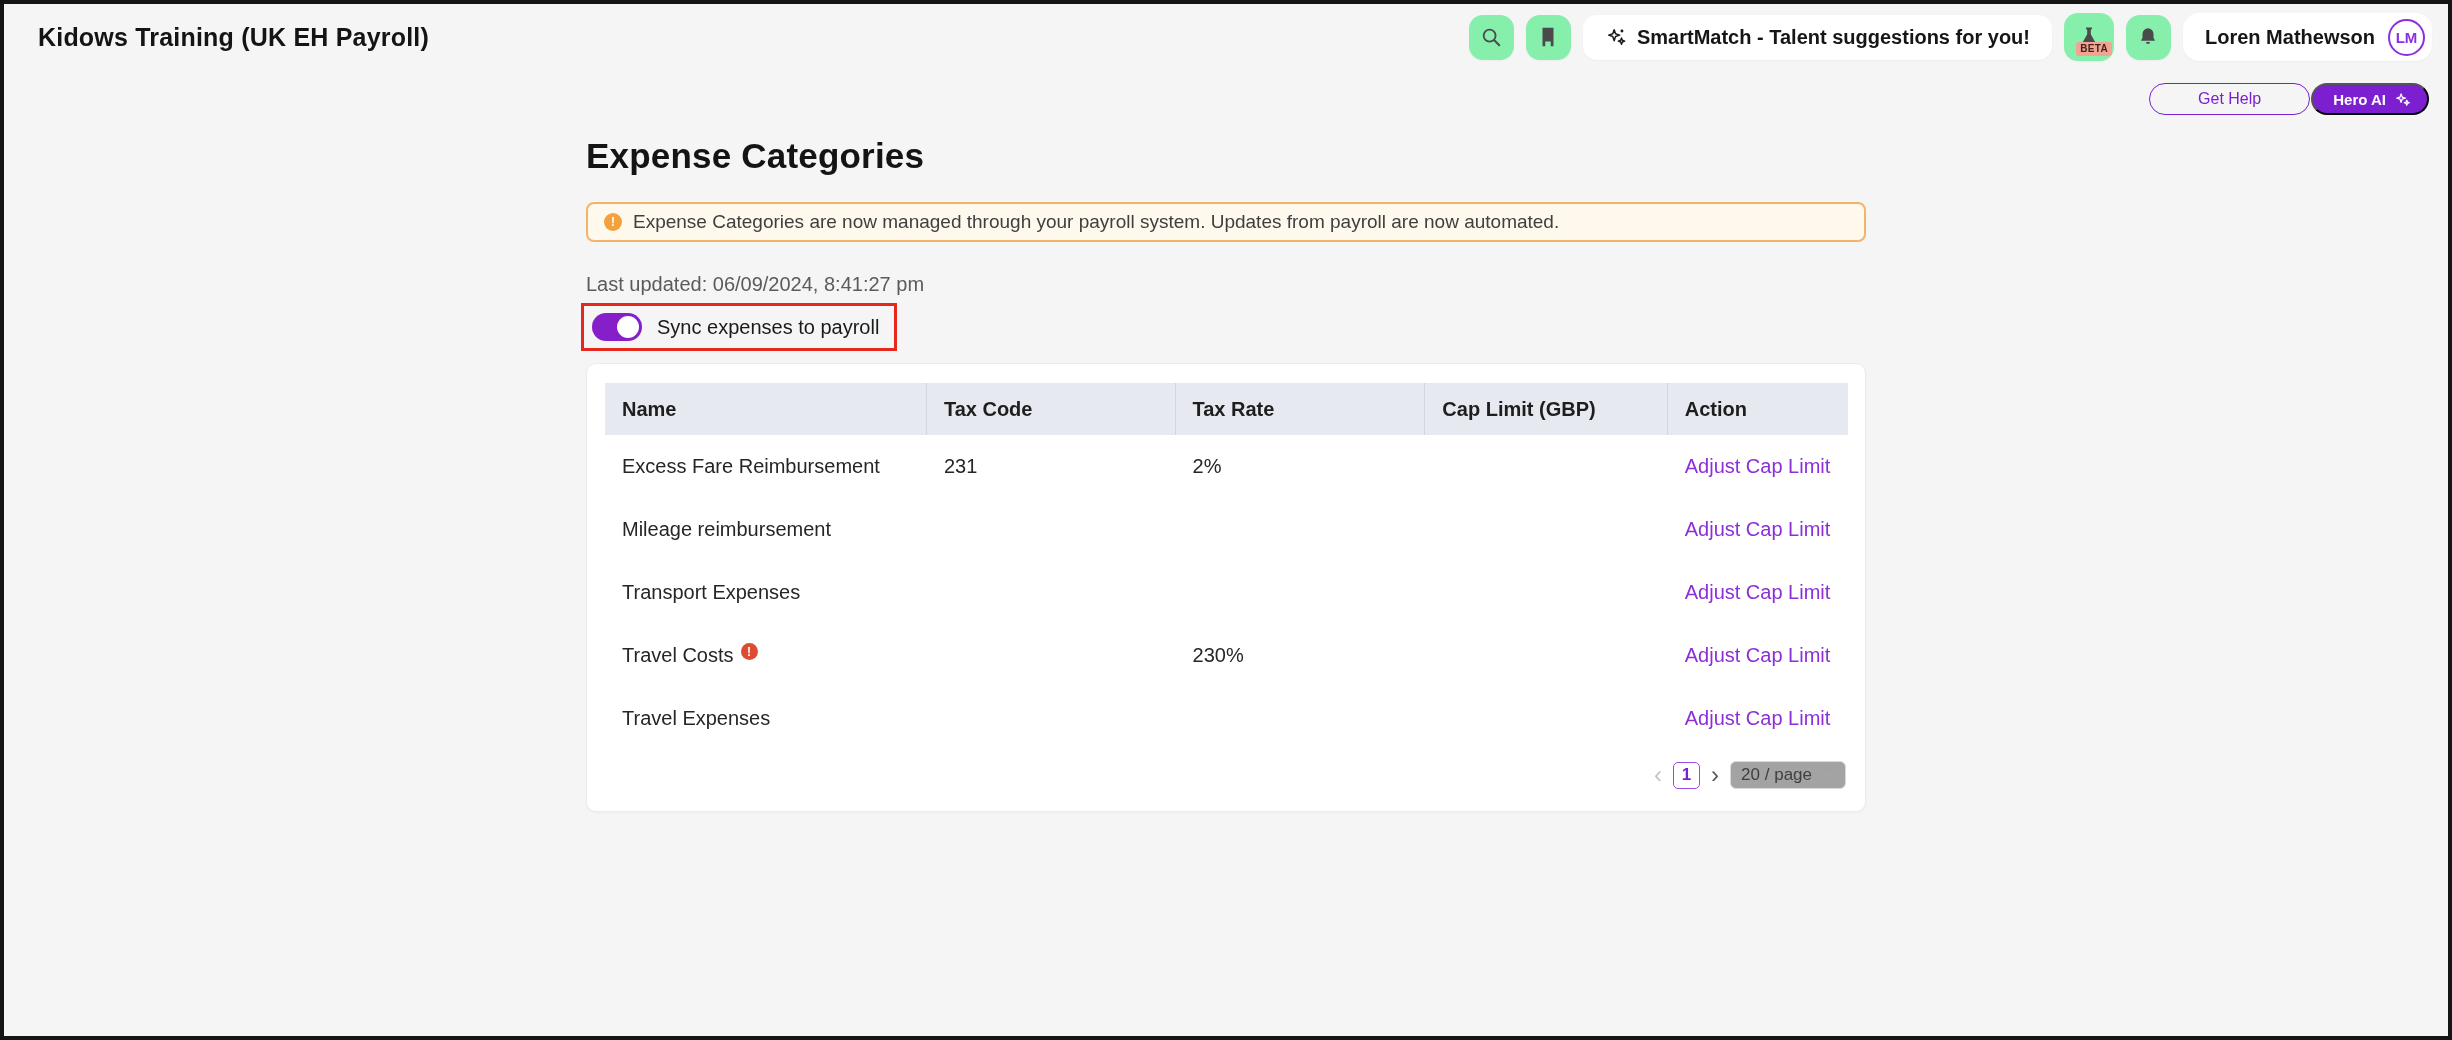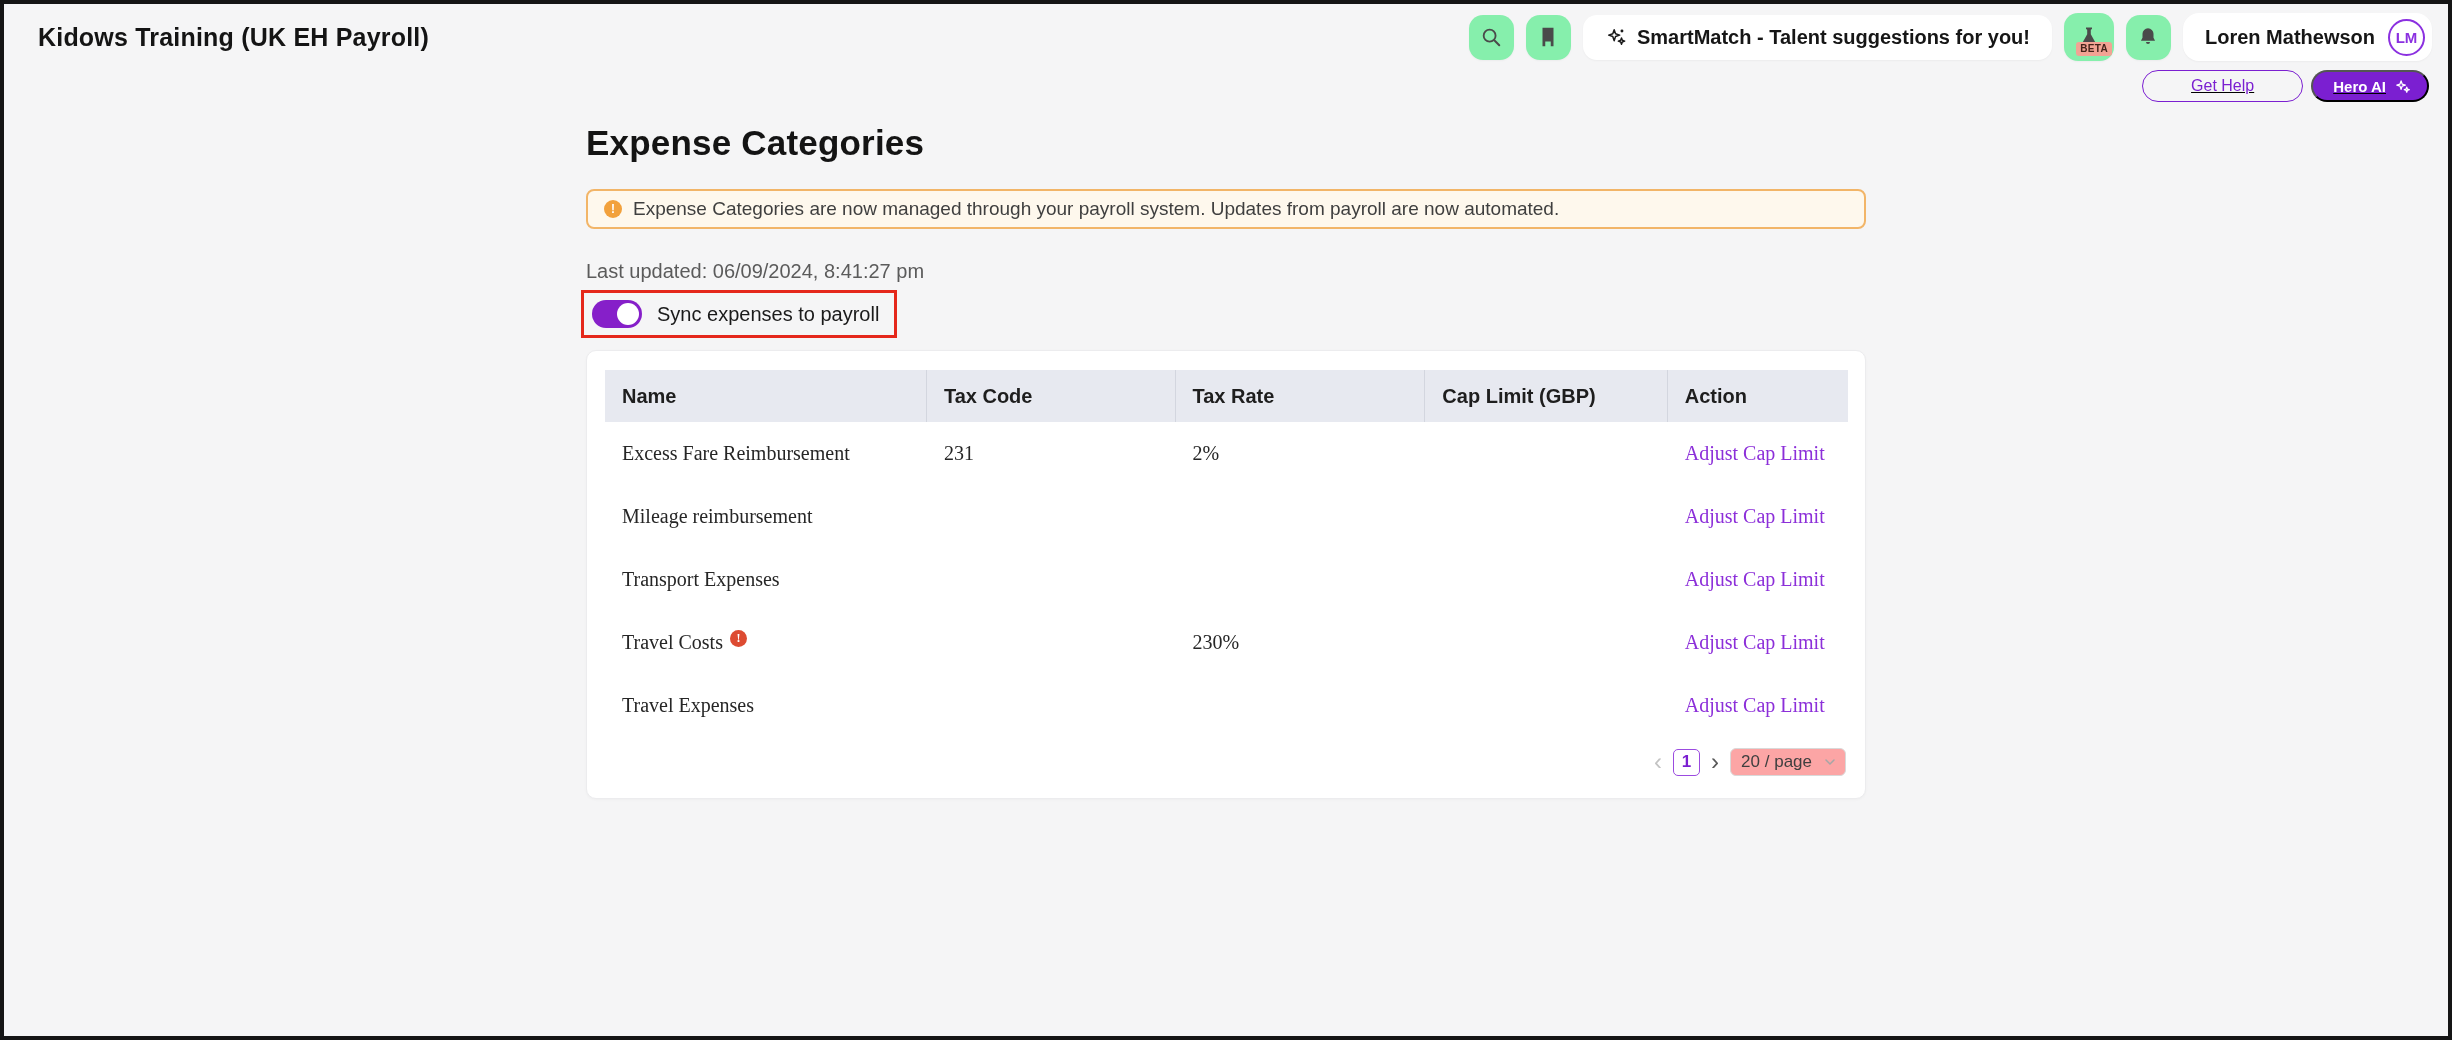--- a/index.html
+++ b/index.html
@@ -54,21 +54,21 @@
   .avatar {
     width: 37px; height: 37px; border-radius: 50%;
     border: 2px solid #8B30E0; color: #8B30E0;
     display: flex; align-items: center; justify-content: center;
     font-size: 15px; font-weight: 700; background: #fff;
   }
 
   
   .actions-row {
     display: flex; justify-content: flex-end; align-items: center;
-    gap: 8px; padding-right: 19px; height: 32px; text-decoration: underline;
+    gap: 1px; padding-right: 19px; margin-top: 13px; height: 32px;
   }
   .get-help-btn {
     height: 32px; padding: 0 48px; border-radius: 16px;
     border: 1.5px solid #7B1FD1; color: #7B1FD1;
     background: transparent; font-size: 16px;
     display: flex; align-items: center; cursor: pointer;
   }
   .hero-ai-btn {
     height: 32px; padding: 0 16px 0 20px; border-radius: 16px;
     background: #7B1FD1; color: #fff; font-size: 15px; font-weight: 700;
@@ -121,21 +121,21 @@
   .th {
     display: flex; align-items: center;
     font-size: 20px; font-weight: 700; color: #1E1E1E;
     padding-left: 17px; border-right: 1px solid #D3D6DF;
   }
   .th:last-child { border-right: none; }
   .trow { display: flex; height: 63px; }
   .td {
     display: flex; align-items: center; gap: 7px;
     font-size: 20px; color: #262626; padding-left: 17px;
-    overflow: hidden; white-space: nowrap; font-family: Liberation Serif, serif;
+    overflow: hidden; white-space: nowrap;
   }
   .col-name { width: 25.9%; }
   .col-code { width: 20.0%; }
   .col-rate { width: 20.1%; }
   .col-cap  { width: 19.5%; }
   .col-action { width: 14.5%; }
   .action-link { color: #8C2FD9; font-size: 20px; cursor: pointer; text-decoration: none; }
   .row-warning-icon {
     width: 17px; height: 17px; border-radius: 50%;
     background: #DD4B32; color: #fff; font-size: 12px; font-weight: 800;
@@ -150,21 +150,21 @@
   }
   .page-prev { color: #C3C3C3; font-size: 24px; line-height: 1; cursor: default; }
   .page-next { color: #595959; font-size: 24px; line-height: 1; cursor: pointer; }
   .page-box {
     min-width: 27px; height: 27px; border: 1.5px solid #9B4BE0; border-radius: 5px;
     color: #7B1FD1; font-size: 17px; font-weight: 700;
     display: flex; align-items: center; justify-content: center;
     background: #fff; cursor: pointer; padding: 0 4px;
   }
   .page-size-select {
-    height: 28px; border: 1px solid #D9D9D9; border-radius: 6px; background: #fca5a5;
+    height: 28px; border: 1px solid #D9D9D9; border-radius: 6px; background: #a3a3a3;
     display: flex; align-items: center; gap: 12px; padding: 0 9px 0 10px;
     font-size: 17px; color: #3F3F3F; cursor: pointer;
   }
 
   svg { display: block; }
 </style>
 </head>
 <body>
 
 <div class="frame">

